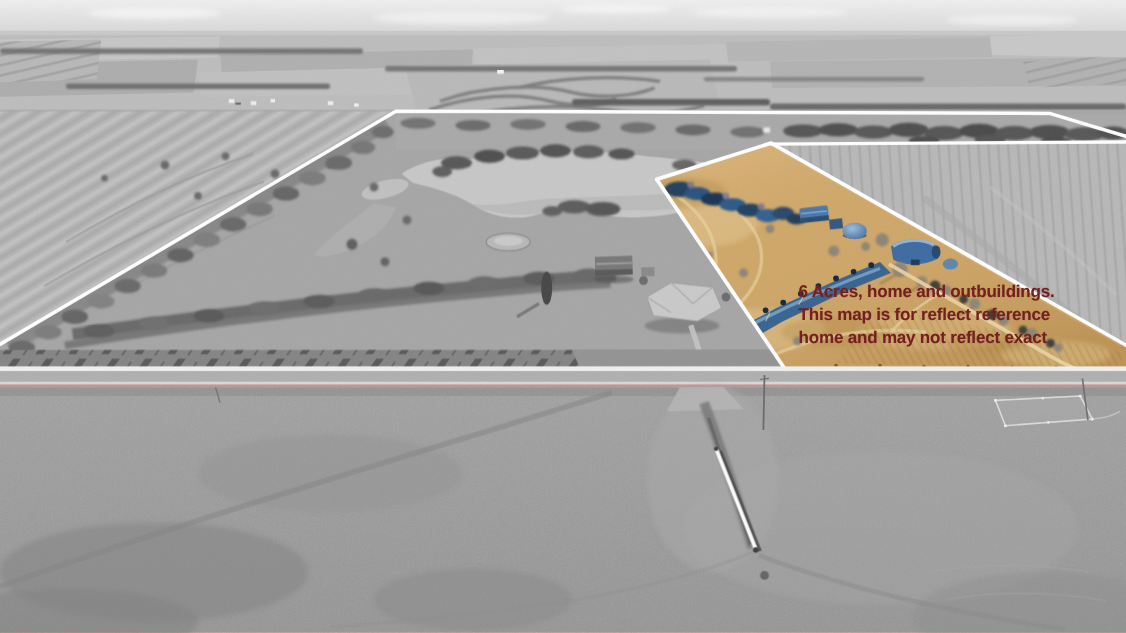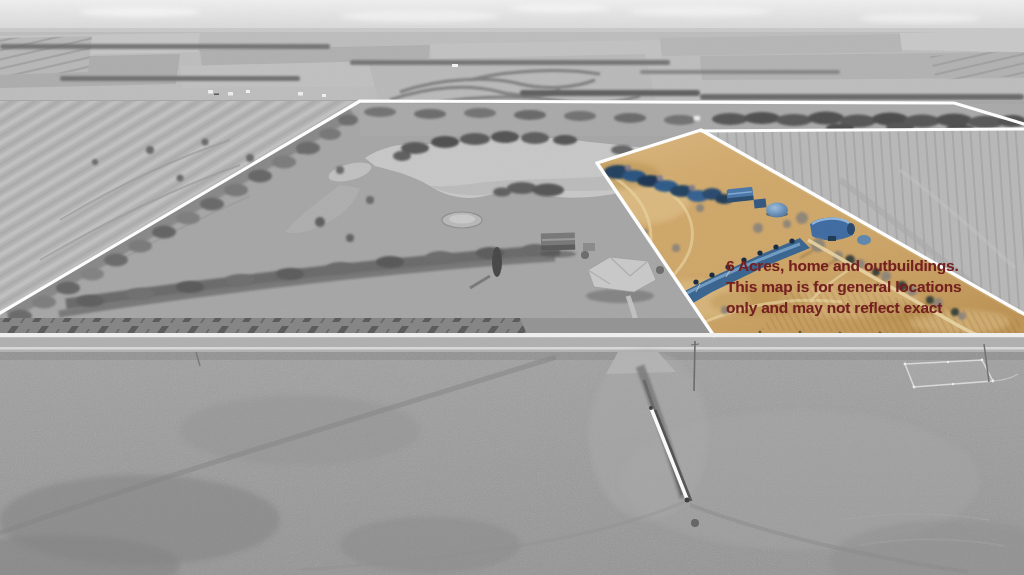--- a/index.html
+++ b/index.html
@@ -1,18 +1,18 @@
 <!DOCTYPE html>
 <html><head>
 <meta charset="utf-8">
 <style>
   html,body{margin:0;padding:0;background:#222;}
   .stage{
     position:relative;width:1024px;height:575px;overflow:hidden;
-    background:#e5e5e5;
+    background:#fca5a5;
     font-family:"Liberation Sans",sans-serif;
     text-decoration:underline;
   }
   .stage svg{position:absolute;left:0;top:0;display:block;}
   .annotation{
     position:absolute;left:726px;top:255px;
     color:#752020;
     font-weight:700;font-size:15.5px;line-height:21px;letter-spacing:-0.2px;
     white-space:nowrap;
     text-shadow:0 0 1px rgba(120,40,30,.25);
@@ -457,16 +457,16 @@
       <line x1="984" y1="344" x2="989" y2="382" stroke-width="1.5" stroke="#6f6f6f"></line>
       <line x1="196" y1="352" x2="200" y2="366" stroke-width="1.4" stroke="#777777"></line>
     </g>
   </g>
 
   <rect x="0" y="0" width="1024" height="575" filter="url(#grainF)" opacity="0.14"></rect>
 </svg>
 
   <div class="annotation">
     <div>6 Acres, home and outbuildings.</div>
-    <div>This map is for general locations</div>
-    <div>only and may not reflect exact</div>
+    <div>This map is for reflect reference</div>
+    <div>home and may not reflect exact</div>
   </div>
 </div>
 
 </body></html>

